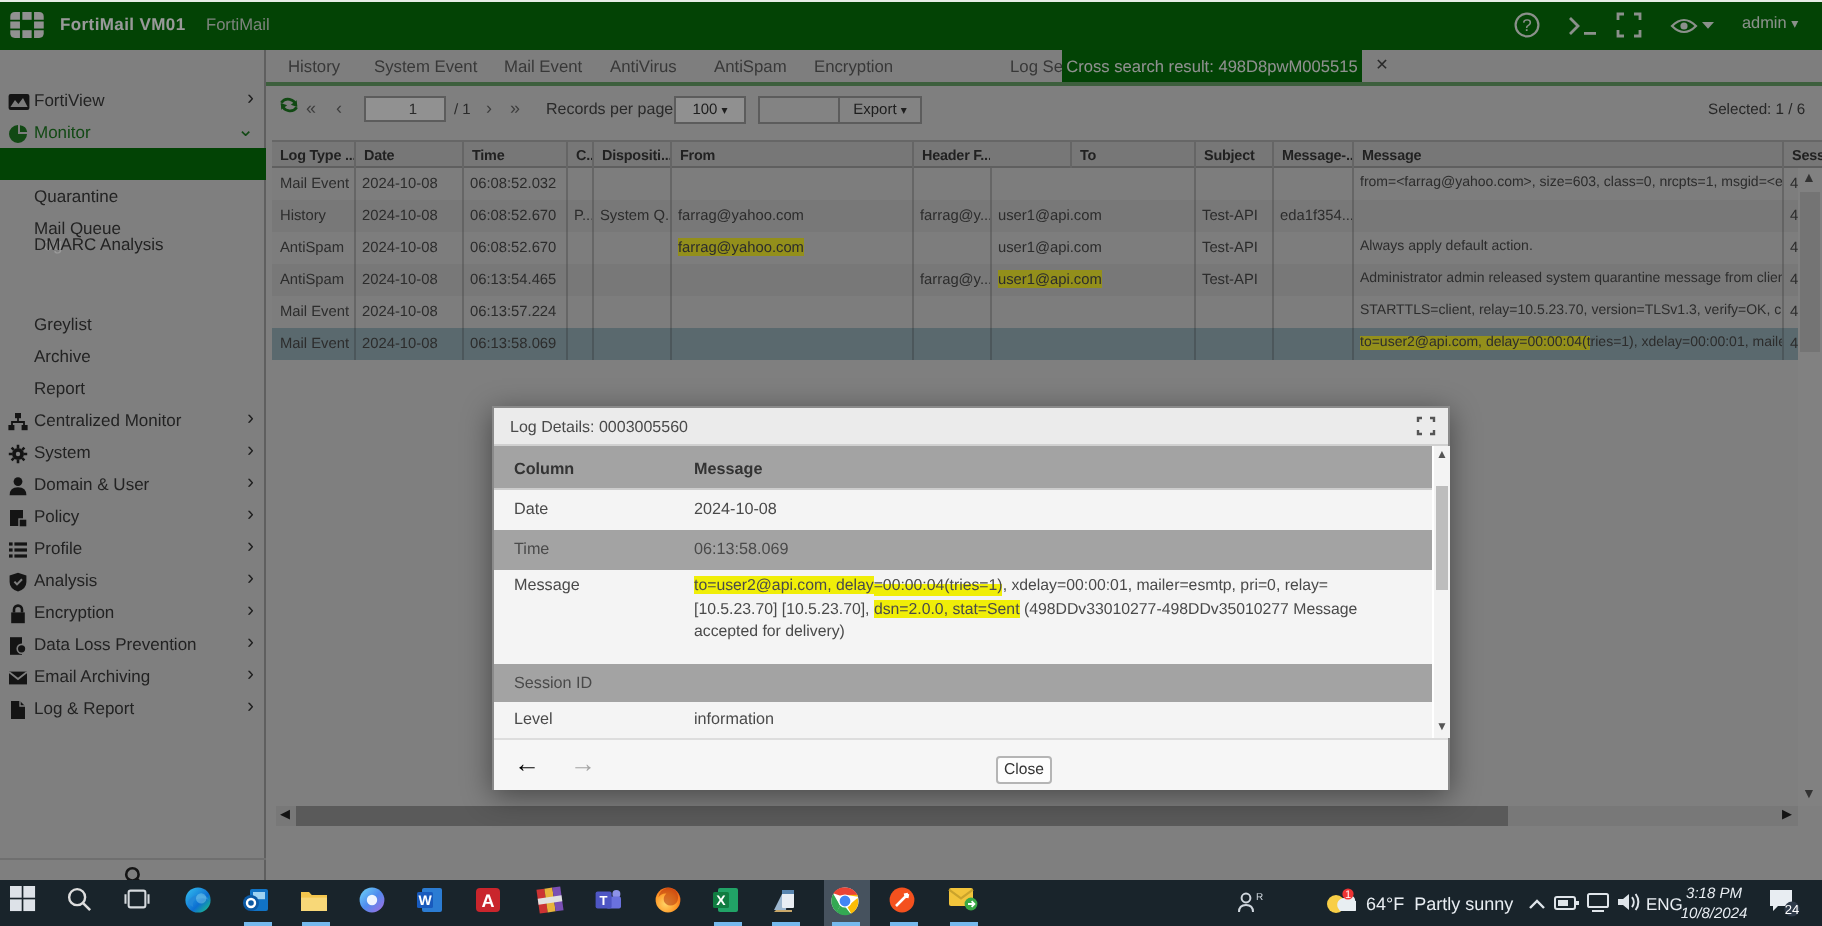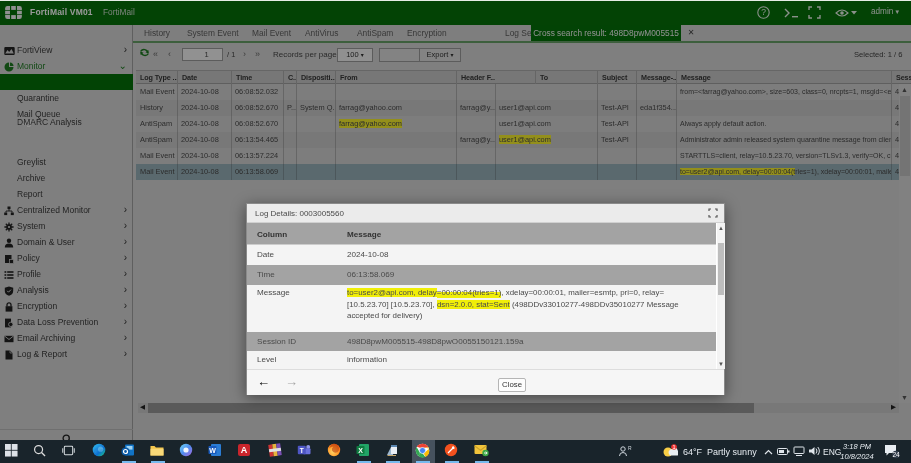--- a/index.html
+++ b/index.html
@@ -420,21 +420,20 @@
     <div class="mrow" style="top:42px; height:20px; line-height:20px;">
       <span class="mlab">Time</span>
         <span class="mval">06:13:58.069</span>
     </div>
     <div class="mrow mgrey" style="top:62px; height:47px;">
       <span class="mlab" style="top:3px;">Message</span>
       <span class="mval" style="top:2px; line-height:11.7px; width:380px; white-space:nowrap; font-size:7.9px;"><span class="mk">to=user2@api.com, delay</span><mark class="lo">=00:00:04(tries=1)</mark>, xdelay=00:00:01, mailer=esmtp, pri=0, relay=<br>[10.5.23.70] [10.5.23.70], <span class="mk">dsn=2.0.0, stat=Sent</span> (498DDv33010277-498DDv35010277 Message<br>accepted for delivery)</span>
     </div>
     <div class="mrow" style="top:109px; height:19px; line-height:19px;">
       <span class="mlab">Session ID</span>
-        <span class="mval">498D8pwM005515-498D8pwO0055150121.159a</span>
     </div>
     <div class="mrow mgrey" style="top:128px; height:18px; line-height:18px;">
       <span class="mlab">Level</span>
         <span class="mval">information</span>
     </div>
   </div>
   <div id="mscroll">
     <div style="position:absolute;left:1px;top:2px;font-size:6px;color:#555;">▲</div>
     <div id="msthumb"></div>
     <div style="position:absolute;left:1px;bottom:2px;font-size:6px;color:#555;">▼</div>

